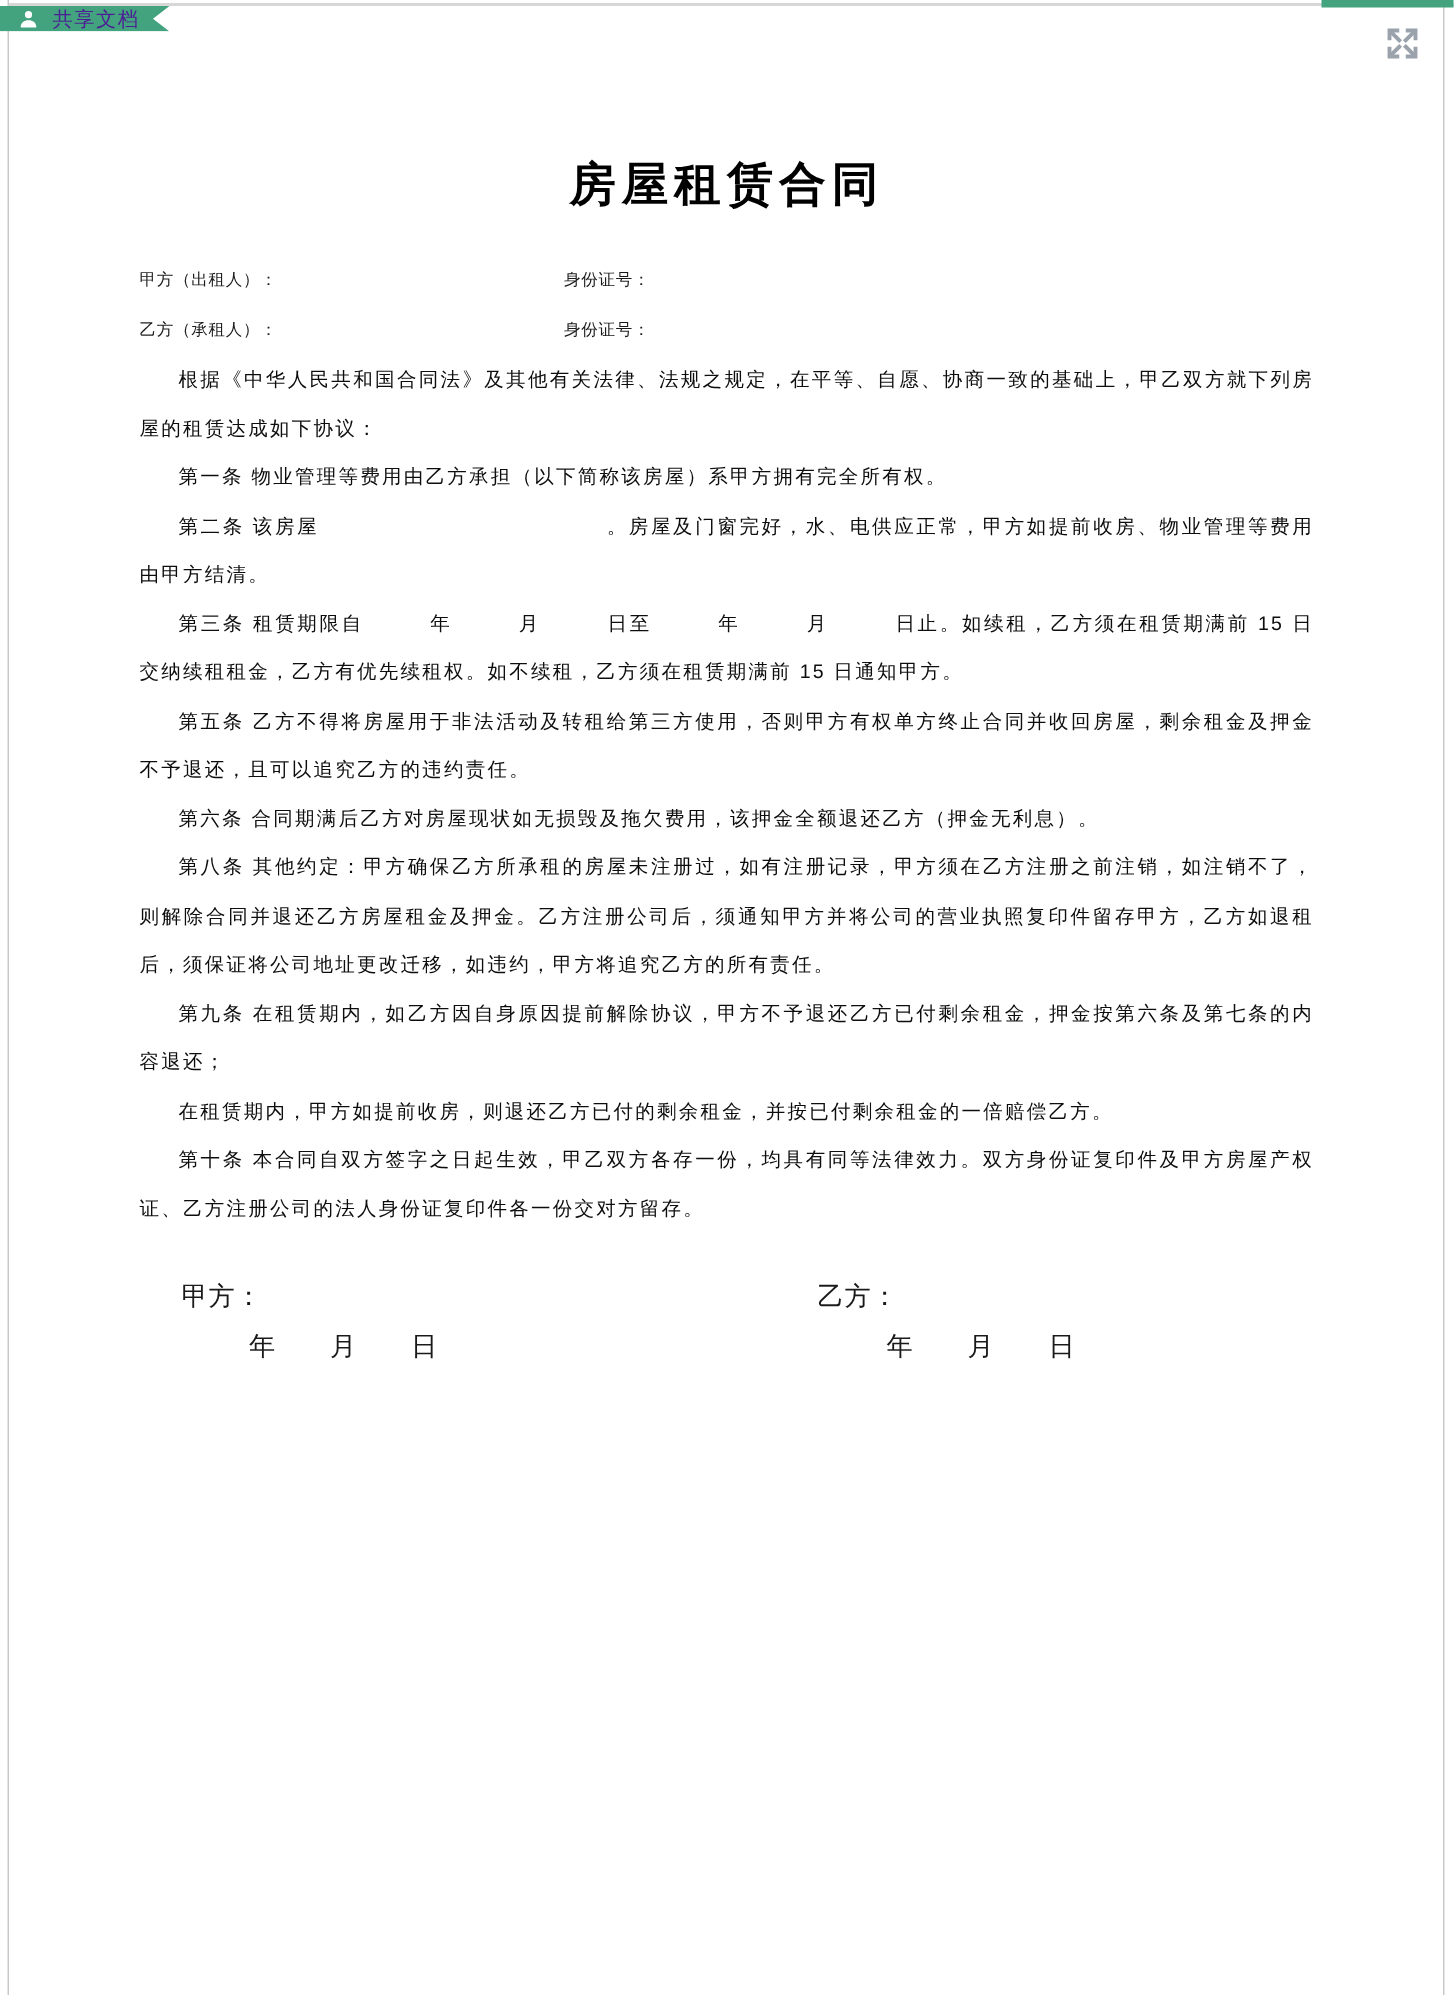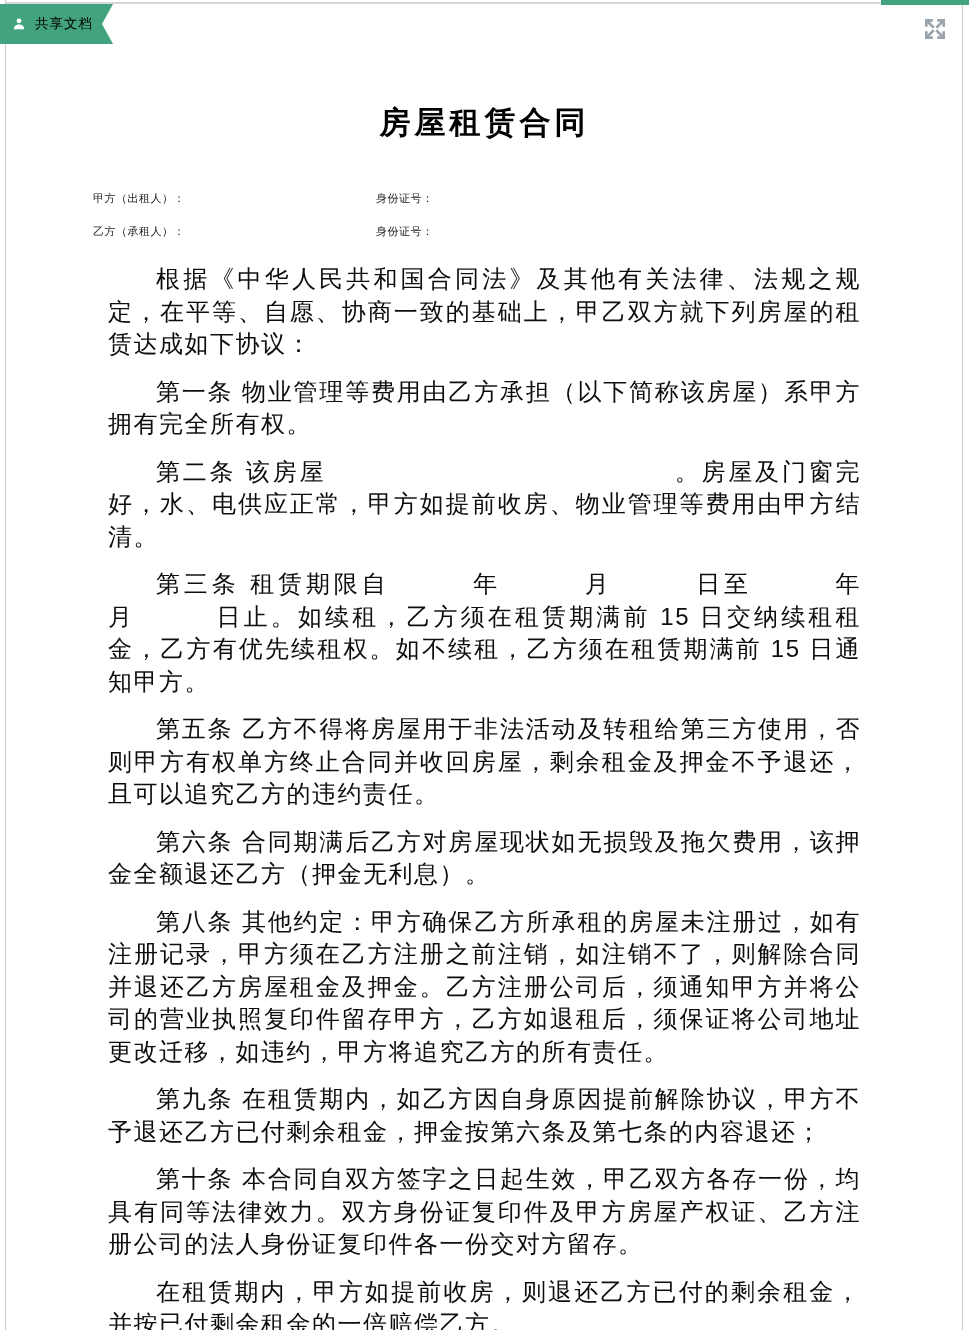--- a/index.html
+++ b/index.html
@@ -22,24 +22,24 @@
   .top-line {
     position: absolute;
     left: 0; top: 2px; width: 969px; height: 2px;
     background: #d7d7d7;
     z-index: 2;
   }
   
   .badge {
     position: absolute;
     left: 0; top: 4px;
-    height: 40px;
+    height: 17px;
     width: 113px;
     background: var(--accent, #43a37e);
-    color: #000000;
+    color: #4c1d95;
     display: flex;
     align-items: center;
     padding-left: 11px;
     font-size: 13.5px;
     letter-spacing: 1px;
     clip-path: polygon(0 0, 100% 0, calc(100% - 11px) 50%, 100% 100%, 0 100%);
     z-index: 5;
   }
   .badge .user-ic { width: 16px; height: 16px; margin-right: 8px; display: inline-block; }
   .corner-strip {
@@ -57,42 +57,42 @@
     padding: 0; cursor: pointer;
     z-index: 6;
   }
   .expand-btn svg { width: 26px; height: 26px; }
   
   .doc {
     position: absolute;
     left: 87px; right: 86px; top: 0;
   }
   .title {
-    margin: 100px 0 36px 0;
+    margin: 100px 0 25px 0;
     text-align: center;
     font-family: "Liberation Serif", "DejaVu Serif", serif;
     font-weight: bold;
     font-size: 31px;
     line-height: 46px;
     letter-spacing: 4px;
     color: #000;
   }
   .party-row {
     position: relative;
     line-height: 33px;
     font-size: 11px;
     letter-spacing: 0.5px;
   }
   .party-row .id-label {
     position: absolute;
     left: 283px; top: 0;
   }
   .paras p {
-    margin: 15px;
-    font-size: 24px;
+    margin: 0;
+    font-size: 13px;
     line-height: 32.5px;
     letter-spacing: 1.5px;
     text-indent: 2em;
     text-align: justify;
     color: #0d0d0d;
   }
   .signature { margin-top: 26px; }
   .sig-row {
     position: relative;
     height: 33px;
@@ -122,25 +122,29 @@
 
     <div class="paras">
       <p>根据《中华人民共和国合同法》及其他有关法律、法规之规定，在平等、自愿、协商一致的基础上，甲乙双方就下列房屋的租赁达成如下协议：</p>
       <p>第一条 物业管理等费用由乙方承担（以下简称该房屋）系甲方拥有完全所有权。</p>
       <p>第二条 该房屋　　　　　　　　　　　　　。房屋及门窗完好，水、电供应正常，甲方如提前收房、物业管理等费用由甲方结清。</p>
       <p>第三条 租赁期限自　　　年　　　月　　　日至　　　年　　　月　　　日止。如续租，乙方须在租赁期满前 15 日交纳续租租金，乙方有优先续租权。如不续租，乙方须在租赁期满前 15 日通知甲方。</p>
       <p>第五条 乙方不得将房屋用于非法活动及转租给第三方使用，否则甲方有权单方终止合同并收回房屋，剩余租金及押金不予退还，且可以追究乙方的违约责任。</p>
       <p>第六条 合同期满后乙方对房屋现状如无损毁及拖欠费用，该押金全额退还乙方（押金无利息）。</p>
       <p>第八条 其他约定：甲方确保乙方所承租的房屋未注册过，如有注册记录，甲方须在乙方注册之前注销，如注销不了，则解除合同并退还乙方房屋租金及押金。乙方注册公司后，须通知甲方并将公司的营业执照复印件留存甲方，乙方如退租后，须保证将公司地址更改迁移，如违约，甲方将追究乙方的所有责任。</p>
       <p>第九条 在租赁期内，如乙方因自身原因提前解除协议，甲方不予退还乙方已付剩余租金，押金按第六条及第七条的内容退还；</p>
+      <p>在租赁期内，甲方如提前收房，则退还乙方已付的剩余租金，并按已付剩余租金的一倍赔偿乙方。</p>
       <p>第十条 本合同自双方签字之日起生效，甲乙双方各存一份，均具有同等法律效力。双方身份证复印件及甲方房屋产权证、乙方注册公司的法人身份证复印件各一份交对方留存。</p>
-      <p>在租赁期内，甲方如提前收房，则退还乙方已付的剩余租金，并按已付剩余租金的一倍赔偿乙方。</p>
     </div>
 
     <div class="signature">
+      <div class="sig-row">
+        <span class="pos-a" style="left:28px">甲方：</span>
+        <span class="pos-a" style="left:452px">乙方：</span>
+      </div>
       <div class="sig-row">
         <span class="pos-a" style="left:73px">年　　月　　日</span>
         <span class="pos-a" style="left:498px">年　　月　　日</span>
       </div>
     </div>
   </div>
 </div>
 
 <div class="badge">
   <span class="user-ic">

